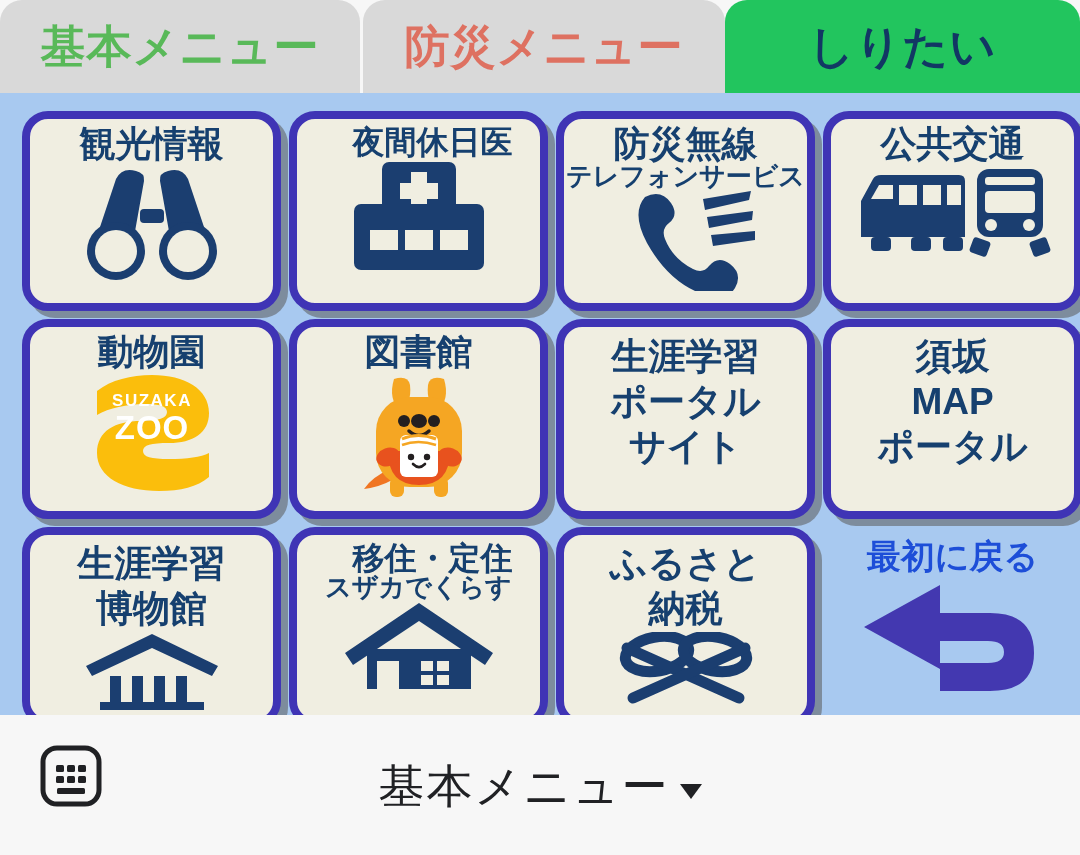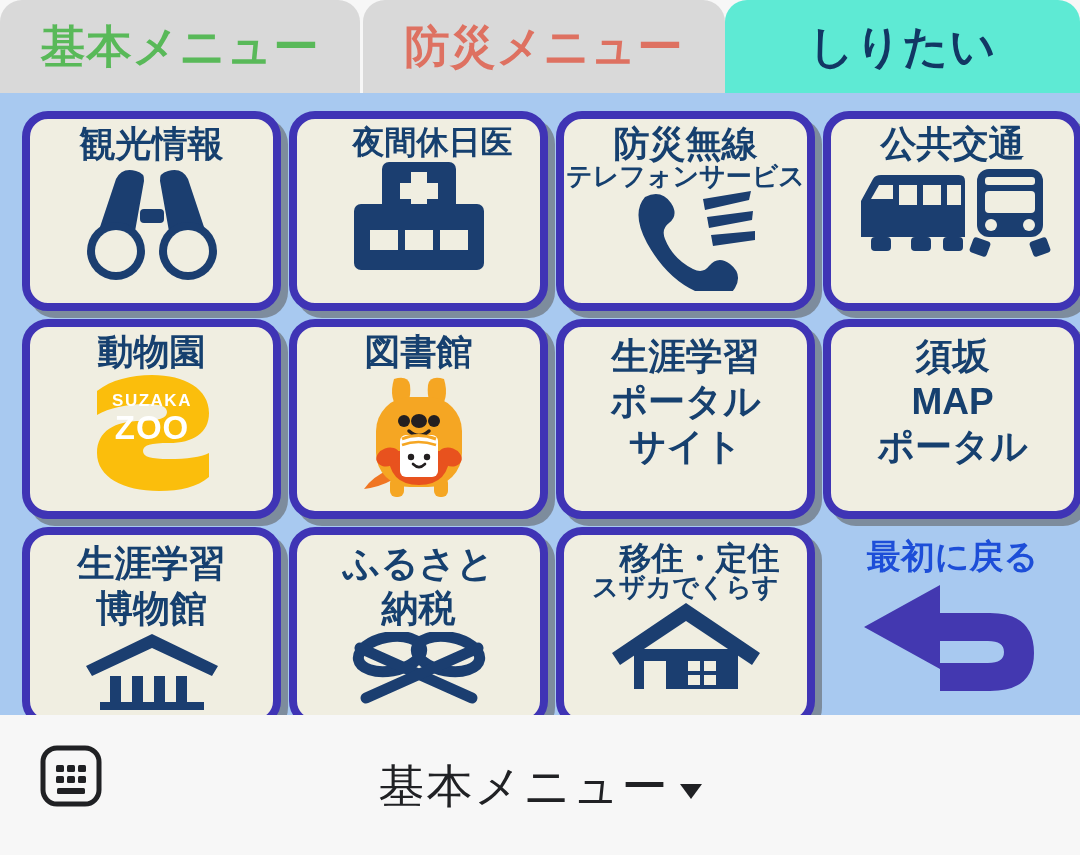--- a/index.html
+++ b/index.html
@@ -20,21 +20,21 @@
   }
   .tab {
     height: 93px;
     border-radius: 22px 22px 0 0;
     display: flex; align-items: center; justify-content: center;
     font-weight: bold;
     letter-spacing: 1px;
     user-select: none;
   }
   .tab.inactive { background: #D9D9D9; }
-  .tab.active { background: #5eead4; color: #123764; justify-content: center; }
+  .tab.active { background: #22c55e; color: #123764; justify-content: center; }
   .tab-1 { width: 360px; font-size: 45px; color: #59B959; }
   .tab-2 { width: 362px; margin-left: 3px; font-size: 45px; color: #DE7161; }
   .tab-3 { width: 355px; flex: 1; font-size: 45px; color: #123764; }
 
   
   .content {
     position: absolute; left: 0; top: 93px;
     width: 1080px; height: 622px;
     background: #A8C9F0;
   }
@@ -313,51 +313,51 @@
               <rect x="48" y="44" width="11" height="26"></rect>
               <rect x="70" y="44" width="11" height="26"></rect>
               <rect x="92" y="44" width="11" height="26"></rect>
               <rect x="16" y="70" width="104" height="8"></rect>
             </g>
           </svg>
         </div>
       </div>
 
       <div class="tile">
+        <div class="tile-title sm">移住・定住</div>
+        <div class="tile-sub">スザカでくらす</div>
+        <div class="tile-icon">
+          <svg width="152" height="86" viewBox="0 0 152 86">
+            <g fill="#1B3E70">
+              <path d="M76 0 L150 50 L142 62 L76 18 L10 62 L2 50 Z"></path>
+              <rect x="24" y="46" width="104" height="40"></rect>
+              <rect x="34" y="58" width="22" height="28" fill="#F0EEE1"></rect>
+            </g>
+            <g fill="#F0EEE1">
+              <rect x="78" y="58" width="12" height="10"></rect>
+              <rect x="94" y="58" width="12" height="10"></rect>
+              <rect x="78" y="72" width="12" height="10"></rect>
+              <rect x="94" y="72" width="12" height="10"></rect>
+            </g>
+          </svg>
+        </div>
+      </div>
+
+      <div class="tile">
         <div class="tile-lines">
           <div>ふるさと</div>
           <div>納税</div>
         </div>
         <div class="tile-icon">
           <svg width="146" height="78" viewBox="0 0 146 78">
             <g stroke="#1B3E70" stroke-width="11" fill="none" stroke-linecap="round">
               <ellipse cx="44" cy="22" rx="32" ry="17" transform="rotate(-10 44 22)"></ellipse>
               <ellipse cx="102" cy="22" rx="32" ry="17" transform="rotate(10 102 22)"></ellipse>
               <path d="M14 16 L126 66"></path>
               <path d="M132 16 L20 66"></path>
-            </g>
-          </svg>
-        </div>
-      </div>
-
-      <div class="tile">
-        <div class="tile-title sm">移住・定住</div>
-        <div class="tile-sub">スザカでくらす</div>
-        <div class="tile-icon">
-          <svg width="152" height="86" viewBox="0 0 152 86">
-            <g fill="#1B3E70">
-              <path d="M76 0 L150 50 L142 62 L76 18 L10 62 L2 50 Z"></path>
-              <rect x="24" y="46" width="104" height="40"></rect>
-              <rect x="34" y="58" width="22" height="28" fill="#F0EEE1"></rect>
-            </g>
-            <g fill="#F0EEE1">
-              <rect x="78" y="58" width="12" height="10"></rect>
-              <rect x="94" y="58" width="12" height="10"></rect>
-              <rect x="78" y="72" width="12" height="10"></rect>
-              <rect x="94" y="72" width="12" height="10"></rect>
             </g>
           </svg>
         </div>
       </div>
 
       <div class="backcell">
         <div class="back-label">最初に戻る</div>
         <div class="back-icon">
           <svg width="190" height="120" viewBox="0 0 190 120">
             <path fill="#4338B0" d="M82 6 L82 34 L132 34 Q176 34 176 74 Q176 112 132 112 L82 112 L82 84 L130 84

